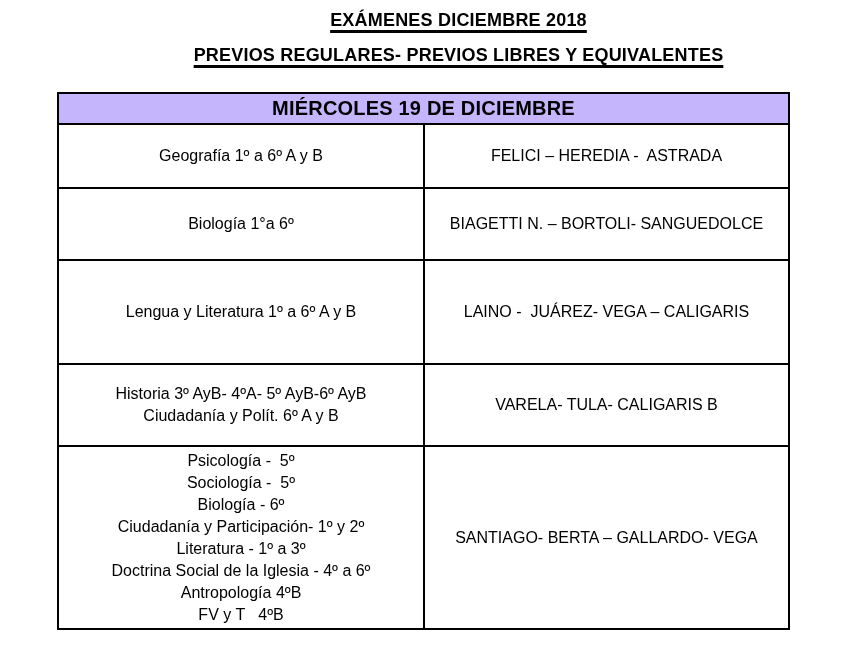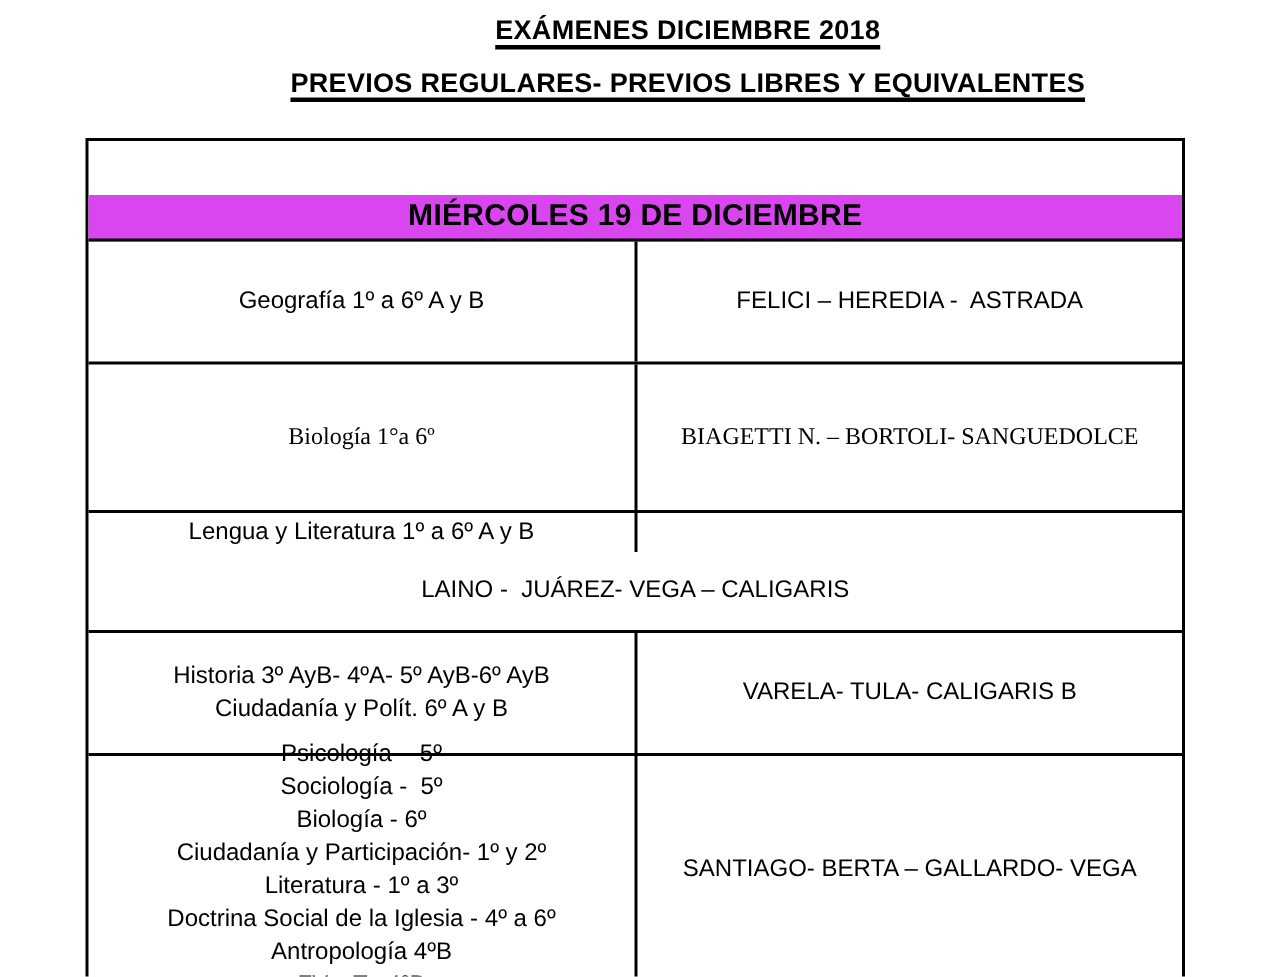--- a/index.html
+++ b/index.html
@@ -45,25 +45,25 @@
     justify-content: center;
     font-size: 20px;
     font-weight: bold;
     letter-spacing: 0.2px;
   }
   .row {
     display: flex;
     box-sizing: border-box;
     border-bottom: 2px solid #000000;
   }
-  .rows .row:nth-child(1) { height: 82px; }
-  .rows .row:nth-child(2) { height: 99px; font-family: Liberation Serif, serif; }
-  .rows .row:nth-child(3) { height: 80px; flex-direction: column; }
+  .rows .row:nth-child(1) { height: 64px; }
+  .rows .row:nth-child(2) { height: 72px; }
+  .rows .row:nth-child(3) { height: 104px; }
   .rows .row:nth-child(4) { height: 82px; justify-content: flex-end; }
-  .rows .row:nth-child(5) { height: 152px; border-bottom: none; }
+  .rows .row:nth-child(5) { height: 181px; border-bottom: none; }
   .cell {
     box-sizing: border-box;
     display: flex;
     flex-direction: column;
     align-items: center;
     justify-content: center;
     text-align: center;
     font-size: 16px;
     line-height: 22px;
     white-space: pre-wrap;
@@ -79,21 +79,21 @@
 </style>
 </head>
 <body>
 
 <div class="titles">
   <span class="title-line">EXÁMENES DICIEMBRE 2018</span>
   <span class="title-line">PREVIOS REGULARES- PREVIOS LIBRES Y EQUIVALENTES</span>
 </div>
 
 <div class="exam-table">
-  <div class="table-header" style="background: #d946ef; margin-top: 36px;">MIÉRCOLES 19 DE DICIEMBRE</div>
+  <div class="table-header" style="background: #c4b5fd;">MIÉRCOLES 19 DE DICIEMBRE</div>
   <div class="rows">
       <div class="row">
         <div class="cell subject"><div>Geografía 1º a 6º A y B</div></div>
         <div class="cell examiners">FELICI – HEREDIA -  ASTRADA</div>
       </div>
       <div class="row">
         <div class="cell subject"><div>Biología 1°a 6º</div></div>
         <div class="cell examiners">BIAGETTI N. – BORTOLI- SANGUEDOLCE</div>
       </div>
       <div class="row">

